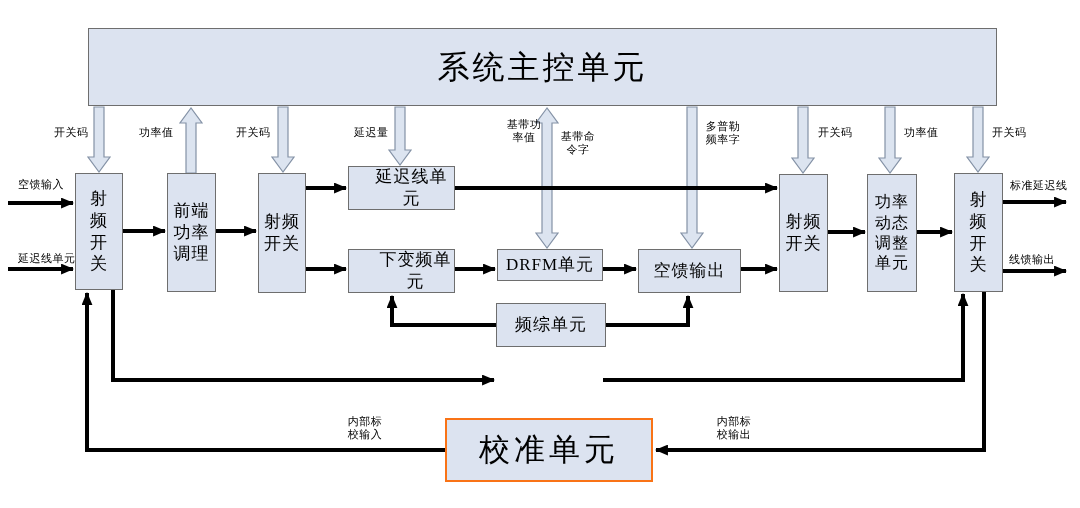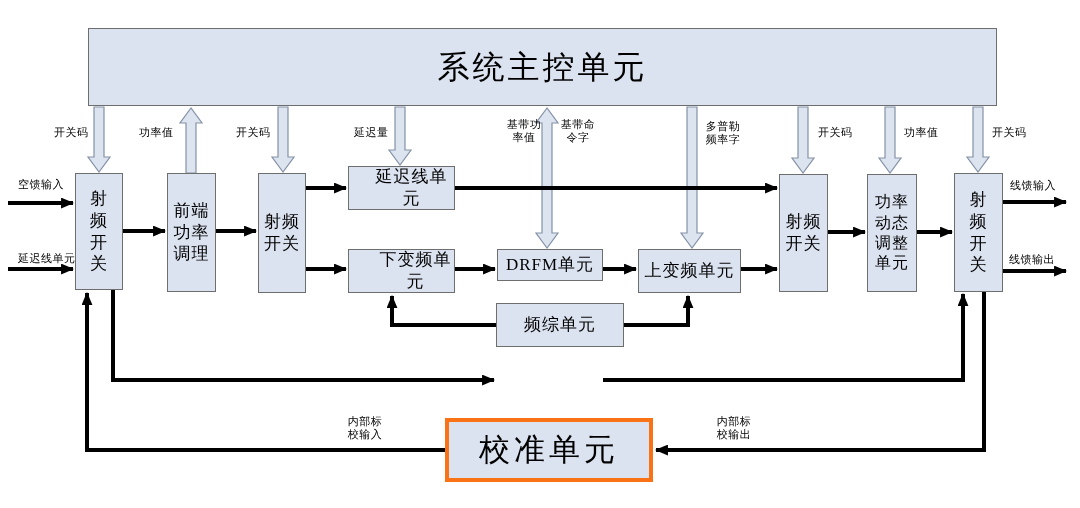--- a/index.html
+++ b/index.html
@@ -11,21 +11,21 @@
   .hollow{fill:#dce4f0;stroke:#8492a6;stroke-width:1.2;}
   .wire{stroke:#000;stroke-width:4;fill:none;}
   .box{
     position:absolute;z-index:2;box-sizing:border-box;
     background:#dce3f0;border:1px solid #6e6e6e;
     display:flex;align-items:center;justify-content:center;
     text-align:center;white-space:pre-line;line-height:1.28;letter-spacing:1px;
     font-size:17px;
   }
   .box.main{font-size:32px;letter-spacing:3px;}
-  .box.calib{font-size:31px;letter-spacing:4px;border:4px solid #f97316;}
+  .box.calib{font-size:31px;letter-spacing:4px;border:2px solid #f97316;}
   .box.small{font-size:16px;}
   .lbl{
     position:absolute;z-index:3;font-size:11px;line-height:13px;
     white-space:pre-line;text-align:center;letter-spacing:0.5px;
   }
 </style>
 </head>
 <body>
 
 <div class="canvas">
@@ -82,23 +82,23 @@
 
   <div class="box" style="left:258px;top:173px;width:48px;height:120px;">射频
 开关</div>
 
   <div class="box" style="left:348px;top:166px;width:107px;height:44px;padding-left:20px;">延迟线单元</div>
 
   <div class="box" style="left:348px;top:249px;width:107px;height:44px;padding-left:28px;">下变频单元</div>
 
   <div class="box" style="left:497px;top:249px;width:106px;height:32px;">DRFM单元</div>
 
-  <div class="box" style="left:638px;top:249px;width:103px;height:44px;">上变频单元</div>
+  <div class="box" style="left:638px;top:249px;width:103px;height:44px;">空馈输出</div>
 
-  <div class="box" style="left:496px;top:303px;width:128px;height:44px;">频综单元</div>
+  <div class="box" style="left:496px;top:303px;width:110px;height:44px;">频综单元</div>
 
 
   <div class="box calib" style="left:445px;top:418px;width:208px;height:64px;">校准单元</div>
 
   <div class="box" style="left:779px;top:174px;width:49px;height:118px;">射频
 开关</div>
 
   <div class="box small" style="left:867px;top:174px;width:50px;height:118px;">功率
 动态
 调整
@@ -108,30 +108,30 @@
 频
 开
 关</div>
 
   <div class="lbl" style="left:54px;top:126px;">开关码</div>
   <div class="lbl" style="left:139px;top:126px;">功率值</div>
   <div class="lbl" style="left:236px;top:126px;">开关码</div>
   <div class="lbl" style="left:354px;top:126px;">延迟量</div>
   <div class="lbl" style="left:505px;top:118px;width:38px;">基带功
 率值</div>
-  <div class="lbl" style="left:559px;top:118px;width:38px;">基带命
+  <div class="lbl" style="left:559px;top:130px;width:38px;">基带命
 令字</div>
   <div class="lbl" style="left:702px;top:120px;width:42px;">多普勒
 频率字</div>
   <div class="lbl" style="left:818px;top:126px;">开关码</div>
   <div class="lbl" style="left:904px;top:126px;">功率值</div>
   <div class="lbl" style="left:992px;top:126px;">开关码</div>
 
   <div class="lbl" style="left:18px;top:178px;">空馈输入</div>
   <div class="lbl" style="left:18px;top:252px;">延迟线单元</div>
-  <div class="lbl" style="left:1010px;top:179px;">线馈输入</div>
+  <div class="lbl" style="left:1010px;top:179px;">标准延迟线</div>
   <div class="lbl" style="left:1009px;top:253px;">线馈输出</div>
   <div class="lbl" style="left:343px;top:415px;width:44px;">内部标
 校输入</div>
   <div class="lbl" style="left:712px;top:415px;width:44px;">内部标
 校输出</div>
 
 </div>
 
 </body></html>

